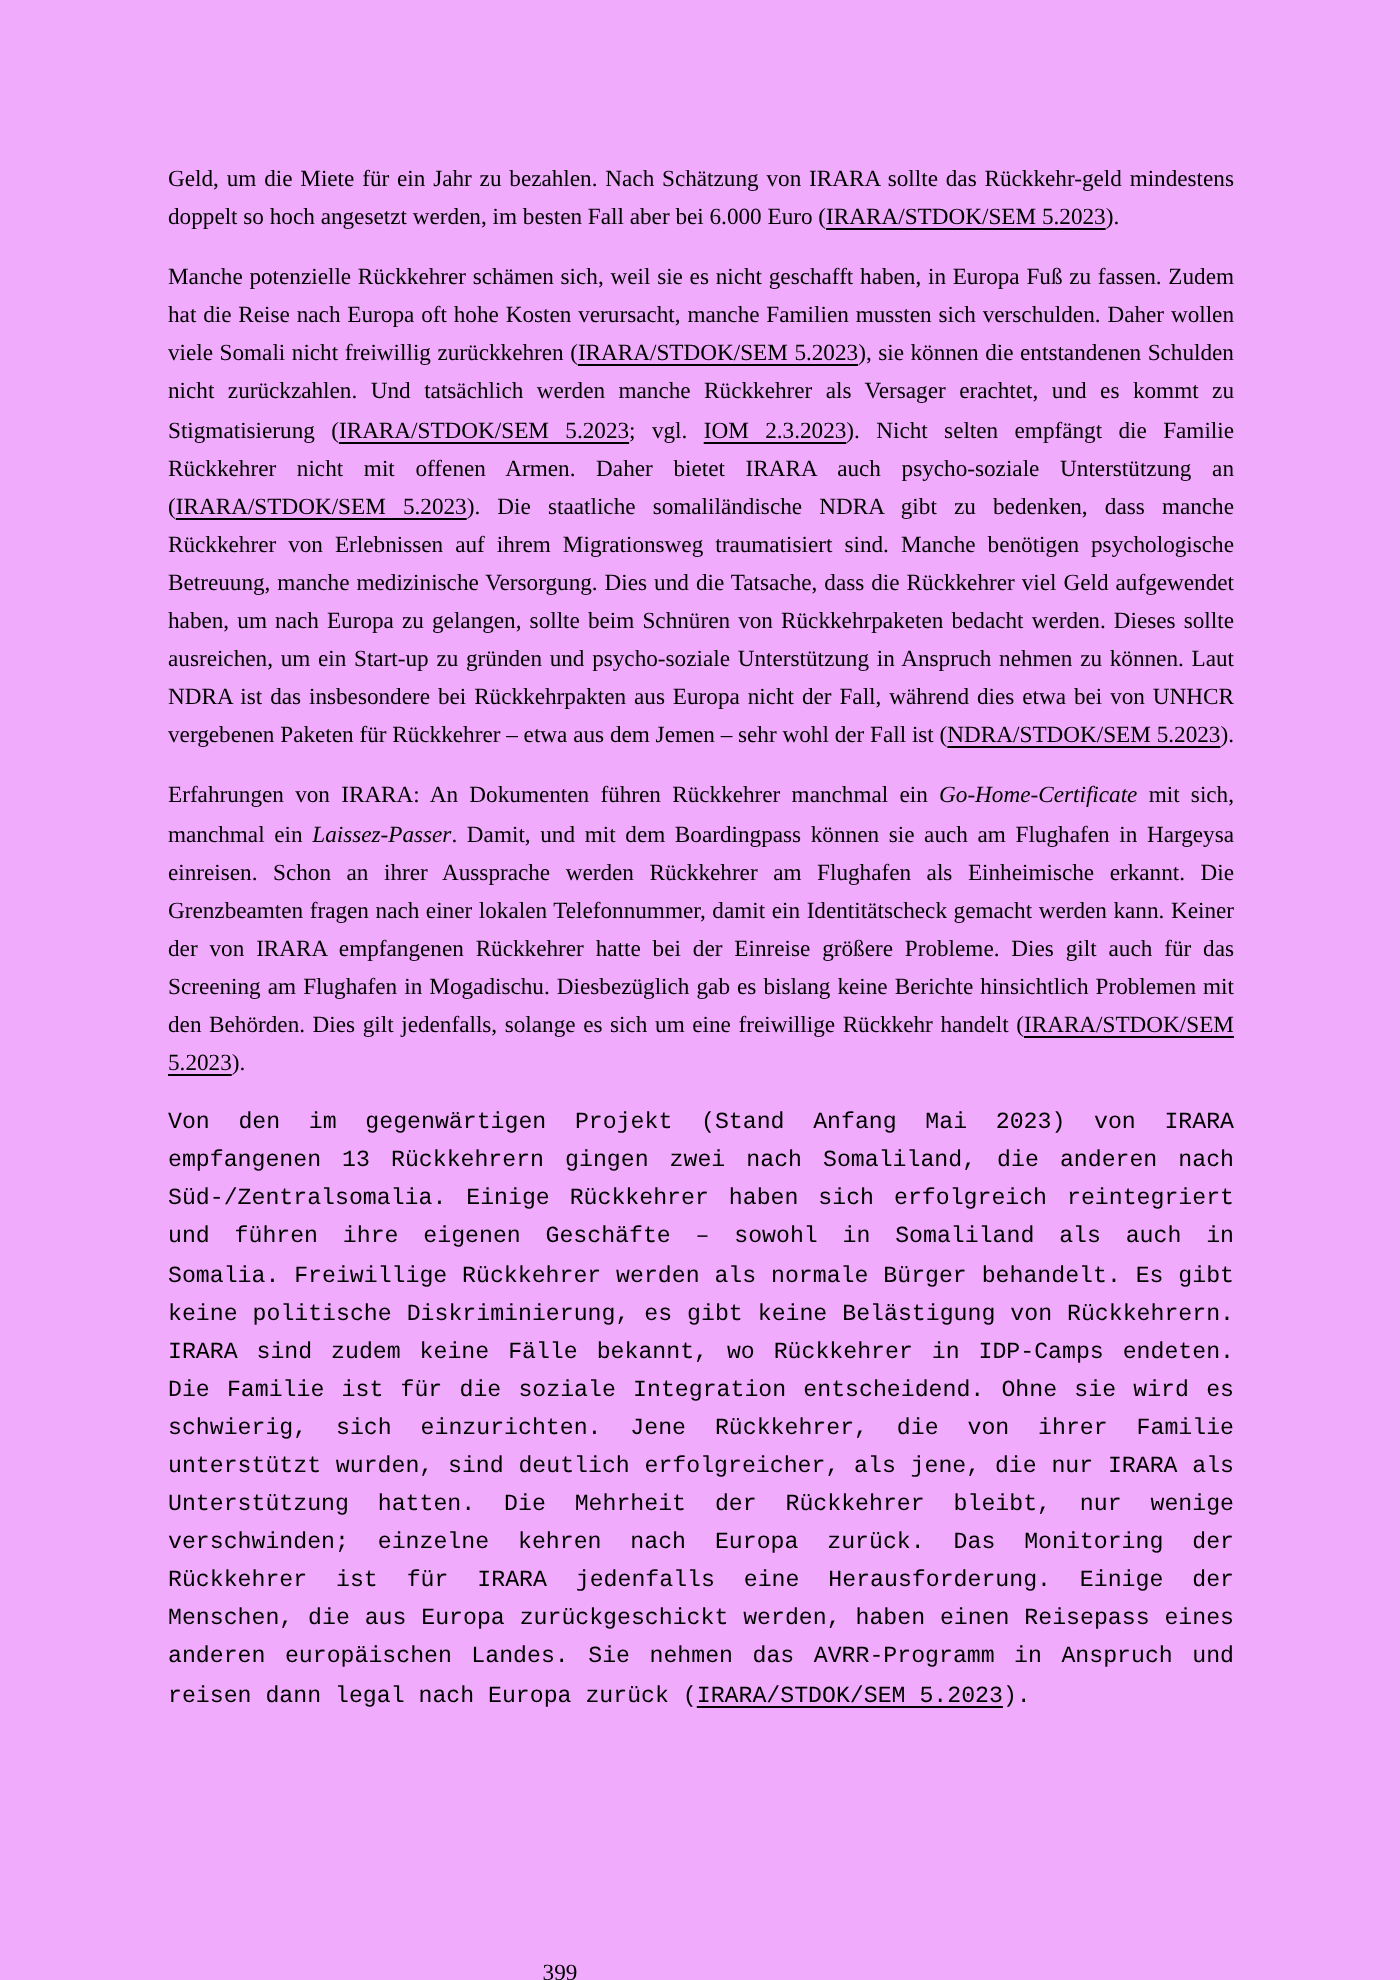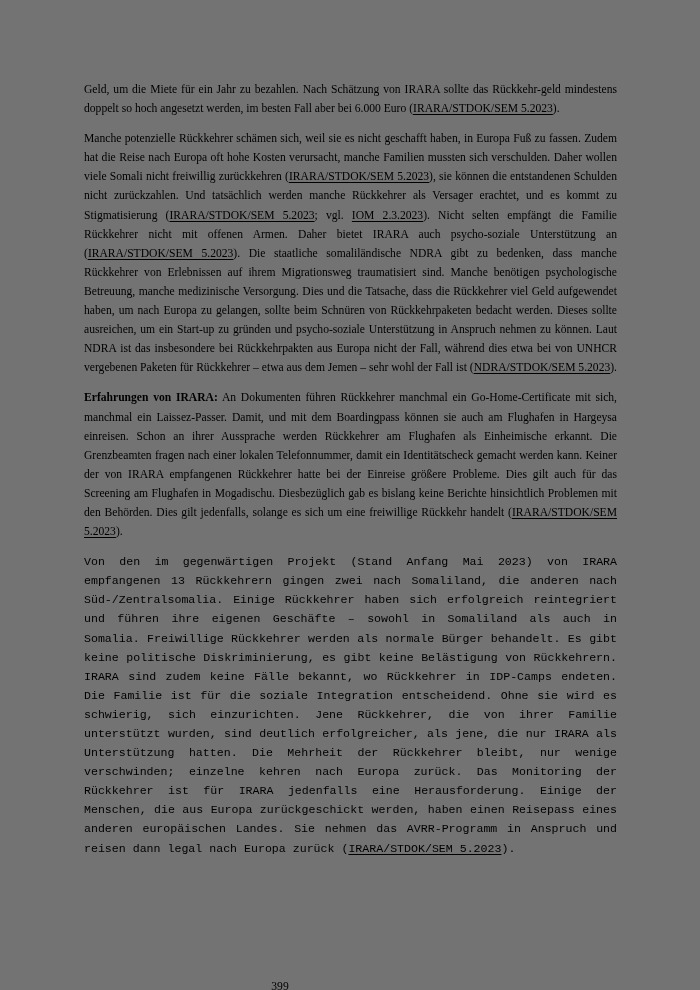--- a/index.html
+++ b/index.html
@@ -13,43 +13,43 @@
     font-family: "Liberation Serif", serif;
     color: #000000;
     position: relative;
     overflow: hidden;
   }
   .page {
     position: absolute;
     left: 0; top: 0;
     width: 700px;
     height: 990px;
-    background: #737373;
+    background: #f0abfc;
   }
   .content {
     position: absolute;
     left: 84px;
     top: 80px;
     width: 533px;
   }
   p.para {
     margin: 0 0 11px 0;
     font-size: 11.6px;
     line-height: 19.1px;
     text-align: justify;
     text-justify: inter-word;
     hyphens: manual;
   }
   p.para:last-child { margin-bottom: 0; font-family: Liberation Mono, monospace; }
   .ref {
     text-decoration: underline;
     text-underline-offset: 2px;
   }
-  .bold { font-weight: bold; }
-  .ital { }
+  .bold { font-weight: normal; }
+  .ital { font-style: italic; }
   .folio {
     position: absolute;
     left: 0;
     top: 980px;
     width: 560px;
     text-align: center;
     font-size: 11.6px;
     font-family: "Liberation Serif", serif;
   }
 </style>

